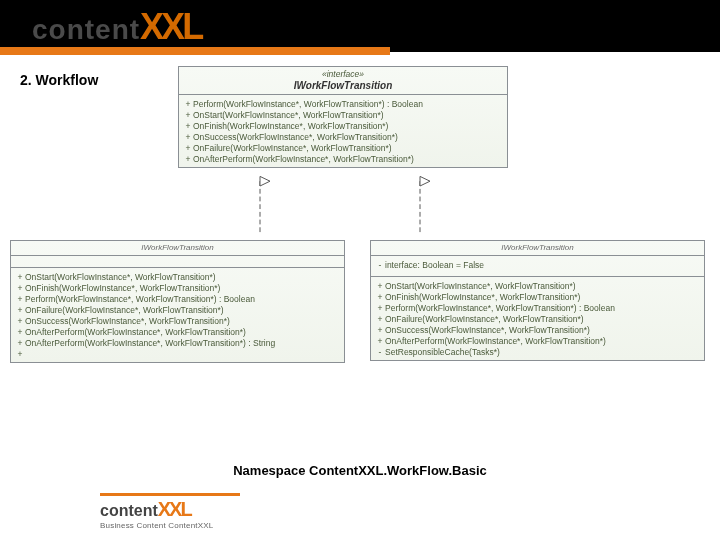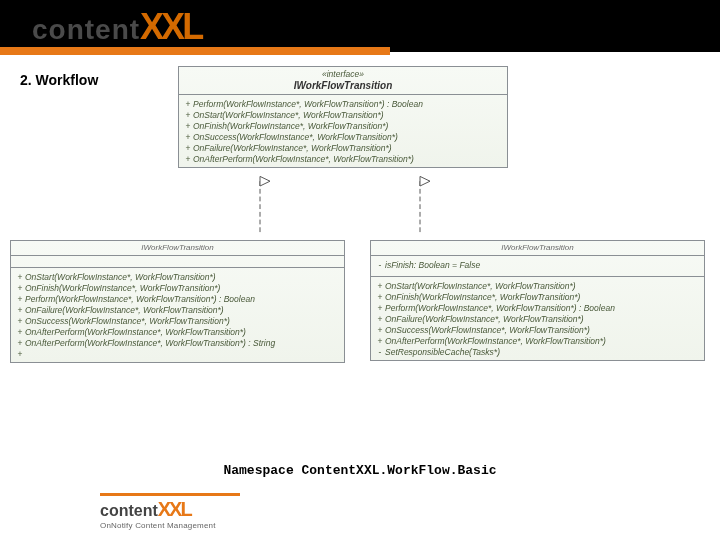--- a/index.html
+++ b/index.html
@@ -66,34 +66,33 @@
   .uml .sect-divider {
     border-top: 1px solid #8a8f94;
     margin: 0 -4px 3px -4px;
   }
   .uml .row {
     display: flex;
     padding: 0.5px 0;
     white-space: nowrap;
   }
   .uml .vis { width: 10px; flex: none; text-align: center; }
-  .uml .sig { flex: 1; overflow: hidden; text-overflow: ellipsis; font-style: italic; }
+  .uml .sig { flex: 1; overflow: hidden; text-overflow: ellipsis; }
   svg.connectors {
     position: absolute;
     top: 0; left: 0; width: 100%; height: 100%;
     pointer-events: none;
   }
   .caption {
     position: absolute;
     left: 0; right: 0;
     bottom: 62px;
     text-align: center;
     font-weight: bold;
     font-size: 13px;
-    font-family: Liberation Mono, monospace;
   }
   .footer-logo {
     position: absolute;
     bottom: 10px; left: 100px;
     width: 140px;
   }
   .footer-logo .orangestrip {
     height: 3px; background: #e77817; margin-bottom: 2px;
   }
   .footer-logo .brand {
@@ -204,21 +203,21 @@
       </div>
   </div>
 
   <div id="c-right" class="uml">
     <div class="comp-header">
       <div class="impl">IWorkFlowTransition</div>
     </div>
     <div class="members">
         <div class="row">
           <span class="vis">-</span>
-          <span class="sig">isFinish: Boolean = False</span>
+          <span class="sig">interface: Boolean = False</span>
         </div>
       </div>
     <div class="members">
         <div class="sect-divider"></div>
         <div class="row">
           <span class="vis">+</span>
           <span class="sig">OnStart(WorkFlowInstance*, WorkFlowTransition*)</span>
         </div>
         <div class="row">
           <span class="vis">+</span>
@@ -249,14 +248,14 @@
 
 </div>
 
 <div class="caption">Namespace ContentXXL.WorkFlow.Basic</div>
 
 <div class="footer-logo">
   <div class="orangestrip"></div>
   <div class="brand">
     <span>content</span><span class="xl2">XXL</span>
   </div>
-  <div class="tag">OnNotify Content Management</div>
+  <div class="tag">Business Content ContentXXL</div>
 </div>
 
 </body></html>

